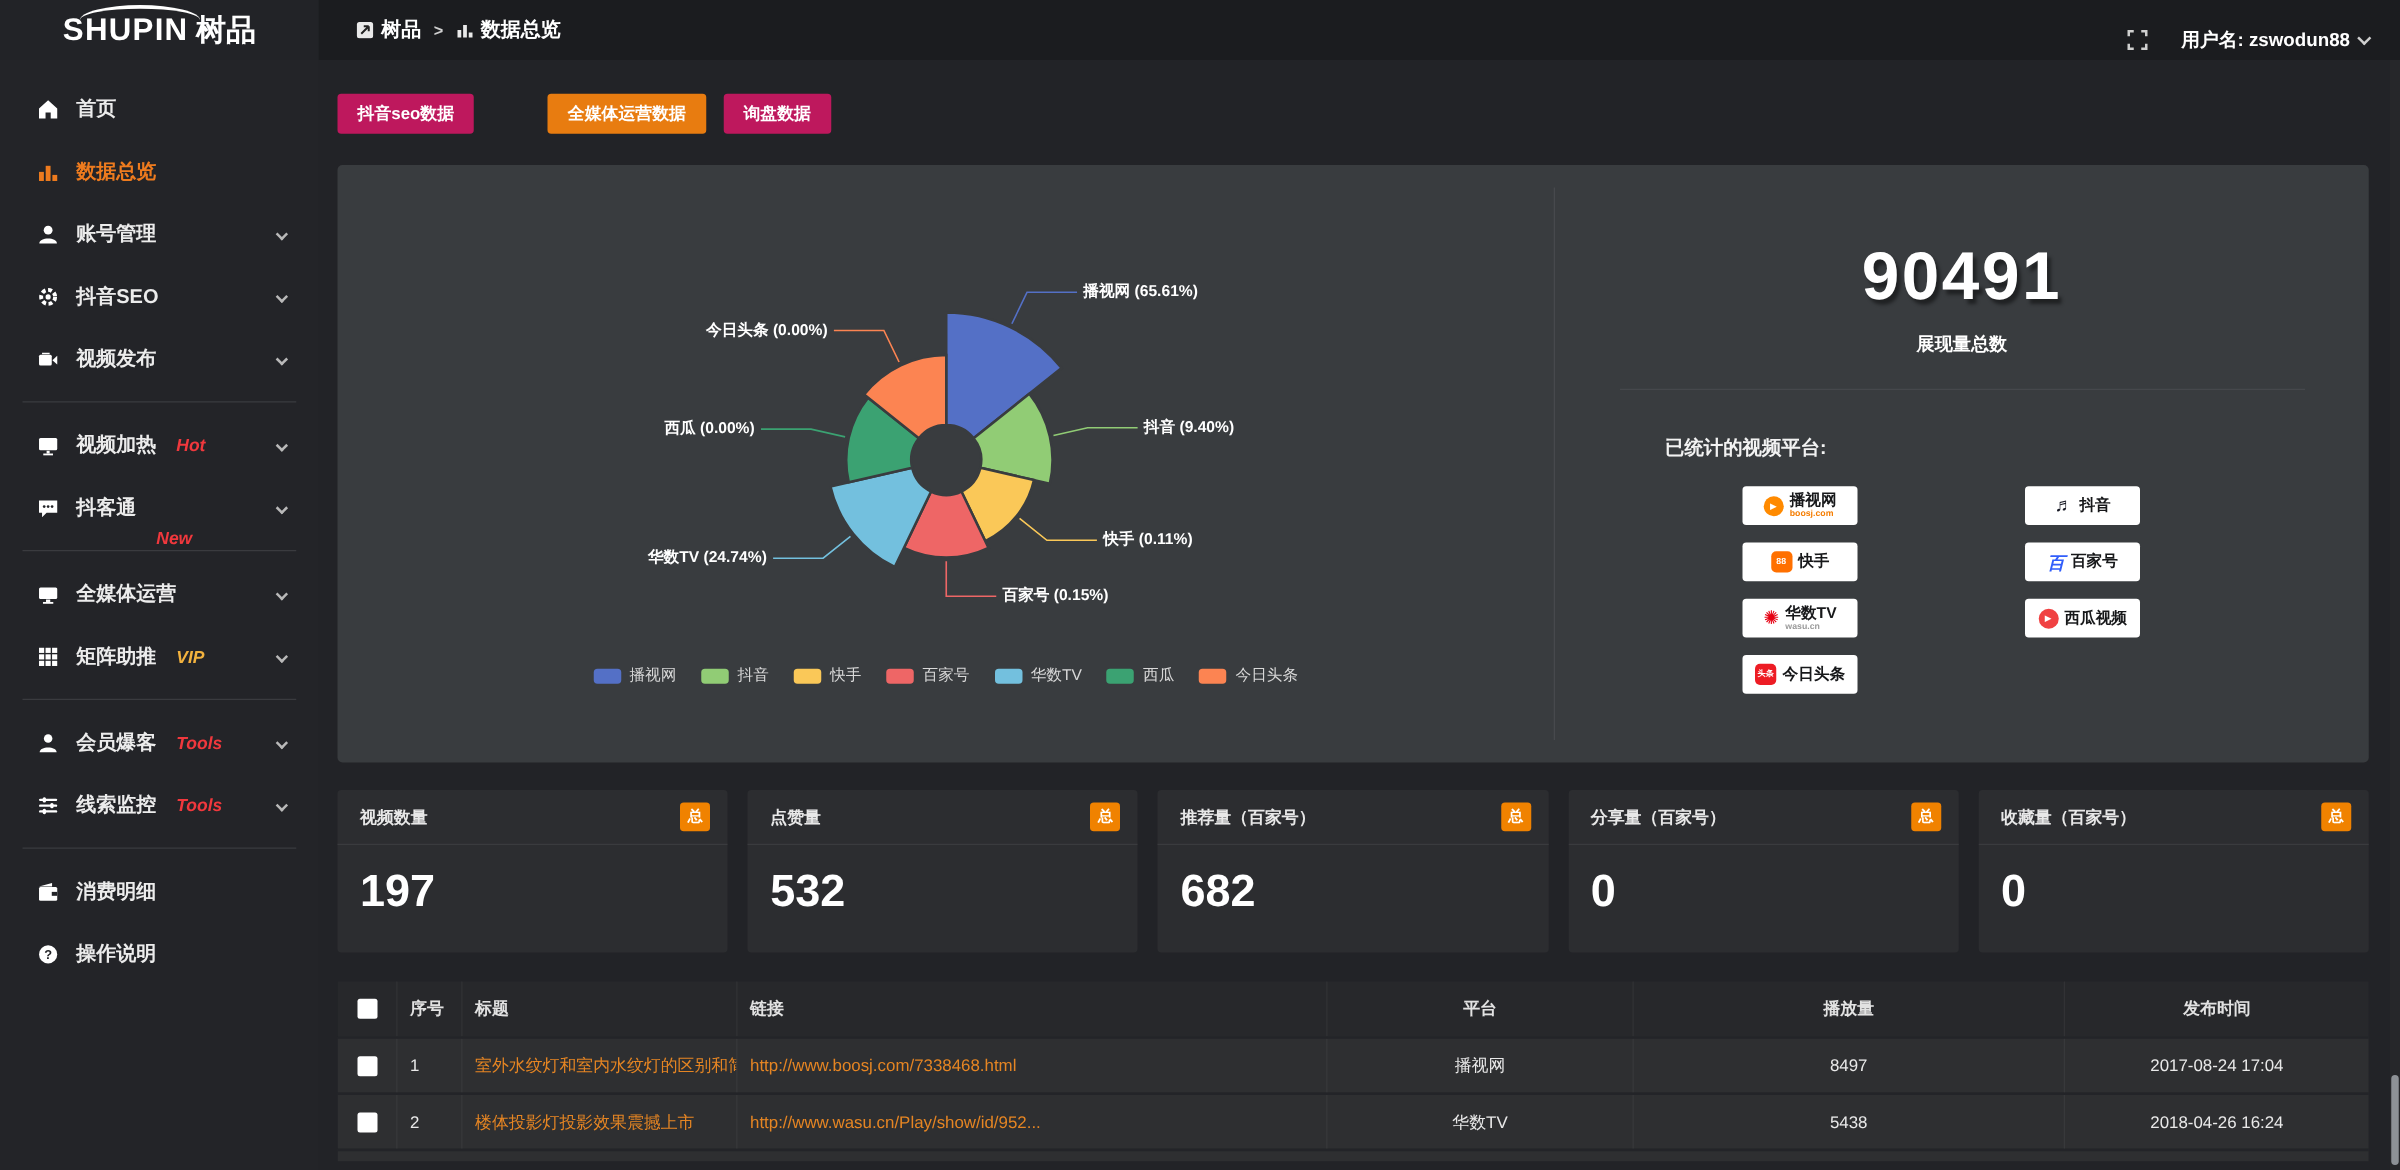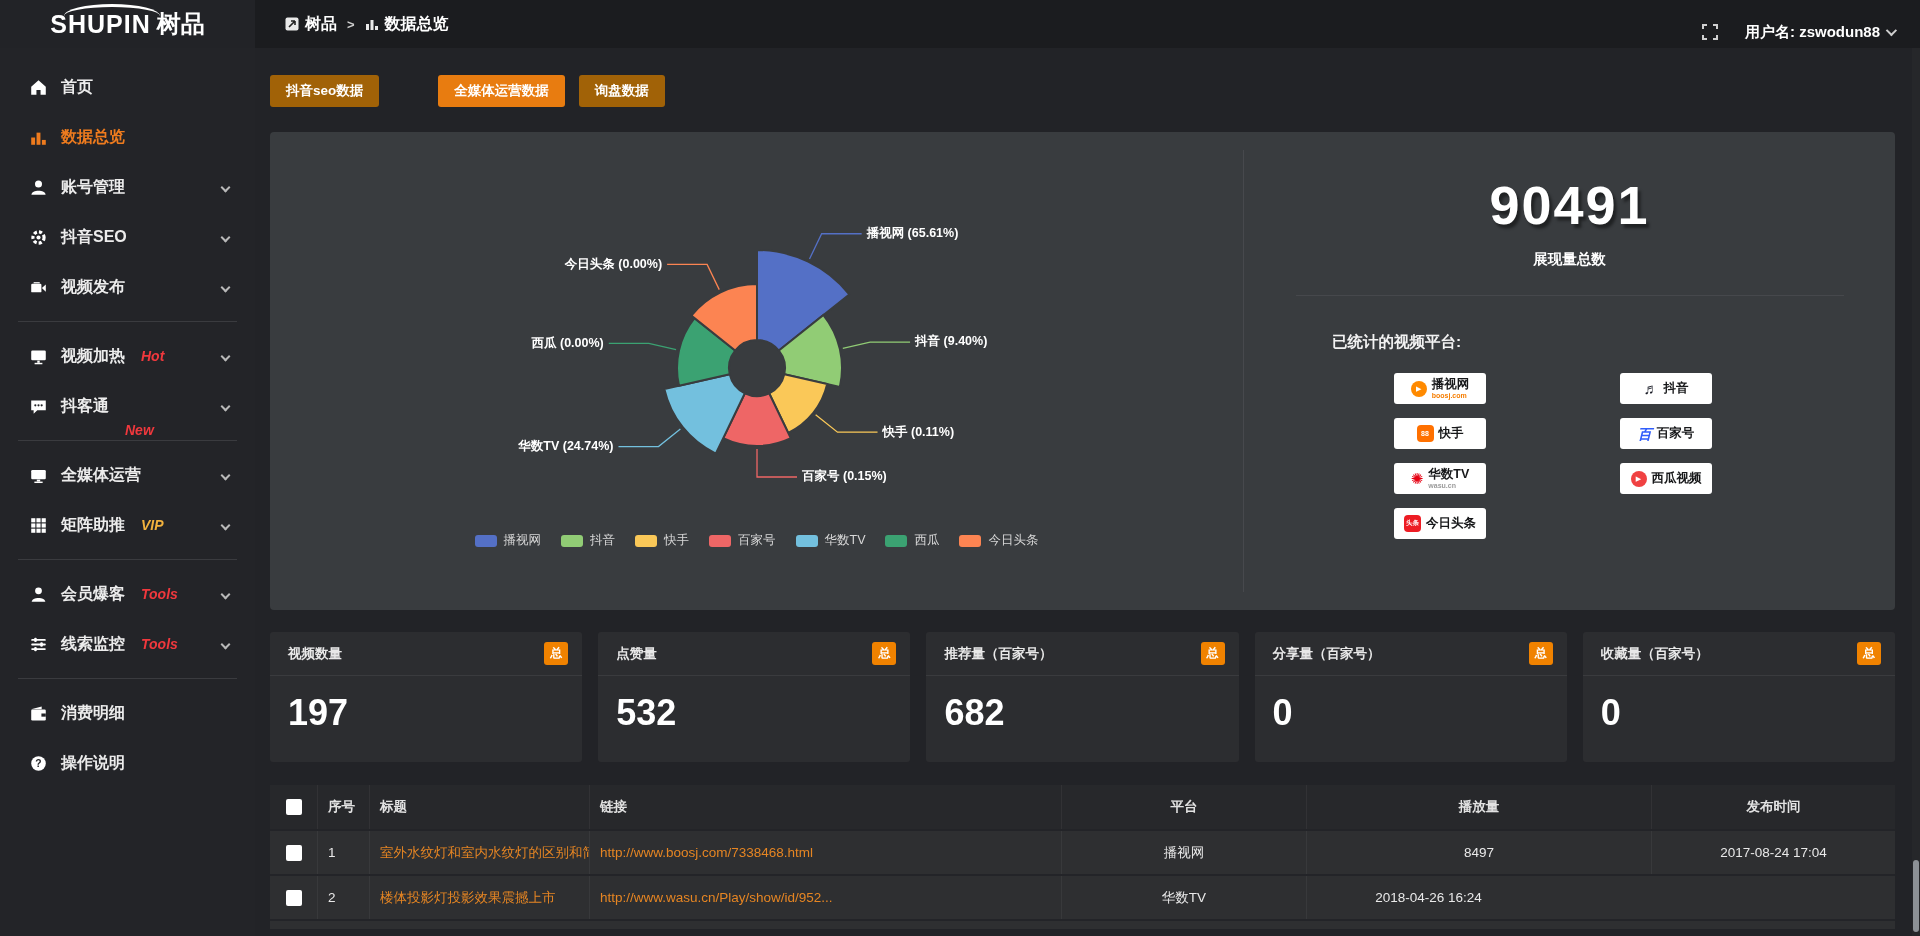--- a/index.html
+++ b/index.html
@@ -34,33 +34,33 @@
   .side-item.active .icn { color:#ee7b1e; }
   .side-badge { font-size:14px; font-weight:700; font-style:italic; margin-left:2px; }
   .side-caret { margin-left:auto; width:7px; height:7px; border-right:2px solid #b9b9b9;
     border-bottom:2px solid #b9b9b9; transform:rotate(45deg); }
   .side-div { height:1px; background:#3a3b3f; margin:9px 18px; }
 
   
   .main { position:absolute; left:255px; top:48px; width:1665px; height:888px; }
   .tabs { position:absolute; left:15px; top:27px; display:flex; gap:14px; }
   .tab { height:32px; padding:0 16px; display:flex; align-items:center; font-size:13.5px; font-weight:700;
-    color:#fff; background:#a16207; border-radius:3px; cursor:pointer; }
+    color:#fff; background:#be185d; border-radius:3px; cursor:pointer; }
   .tab.active { background:#e87c10;margin-left:45px; }
 
   
   .panel { position:absolute; left:15px; top:84px; width:1625px; height:478px; background:#393c3f; border-radius:4px; }
   .chart-area { position:absolute; left:0; top:0; width:973px; height:478px; }
   .v-div { position:absolute; left:973px; top:18px; width:1px; height:442px; background:#47494d; }
   .legend-row { position:absolute; left:0; top:400px; width:973px; display:flex; justify-content:center;
     gap:20px; align-items:center; }
   .legend-item { display:flex; align-items:center; gap:7px; font-size:12.5px; color:#d8d8d8; cursor:pointer; }
   .legend-swatch { width:22px; height:12px; border-radius:3px; }
 
-  .summary { position:absolute; left:974px; top:0; width:651px; height:478px; }
+  .summary { position:absolute; left:974px; top:16px; width:651px; height:478px; }
   .big-number { margin-top:42px; text-align:center; font-size:54px; font-weight:900; letter-spacing:2px; color:#fff;
     text-shadow:3px 4px 3px rgba(0,0,0,.45); }
   .big-label { margin-top:14px; text-align:center; font-size:14.5px; font-weight:700; color:#fff; }
   .sum-div { width:548px; margin:26px auto 0; border-top:1px solid #46484c; }
   .platforms-title { margin:36px 0 0 88px; font-size:15.5px; font-weight:700; color:#f2f2f2; }
   .plat-grid { margin:20px 0 0 150px; display:grid; grid-template-columns:226px 226px; row-gap:14px; }
   .plat-badge { width:92px; height:31px; background:#fff; border-radius:3px; display:flex; align-items:center;
     justify-content:center; gap:5px; cursor:default; }
   .plat-text { display:flex; flex-direction:column; line-height:1; align-items:flex-start; }
   .plat-name { font-size:12.5px; font-weight:800; color:#17181a; white-space:nowrap; }
@@ -482,20 +482,21 @@
           <div class="tcell c6">2017-08-24 17:04</div>
         </div>
         <div class="trow body">
           <div class="tcell c0">
             <span class="checkbox"></span>
           </div>
           <div class="tcell c1">2</div>
           <div class="tcell c2 orange">楼体投影灯投影效果震撼上市</div>
           <div class="tcell c3 orange">http://www.wasu.cn/Play/show/id/952...</div>
           <div class="tcell c4">华数TV</div>
+          <div class="tcell c5">5438</div>
           <div class="tcell c6">2018-04-26 16:24</div>
         </div>
         <div class="row-sliver"></div>
       </div>
   </div>
 
   <div class="scrollbar">
     <div class="scroll-thumb"></div>
   </div>
 </div>

